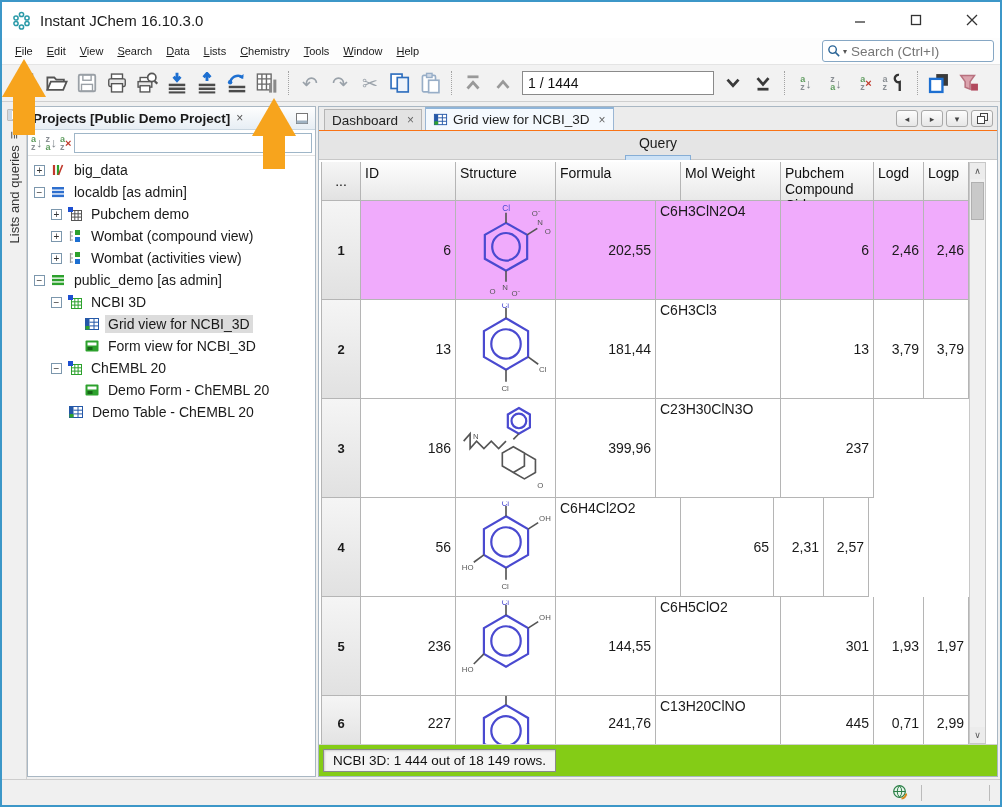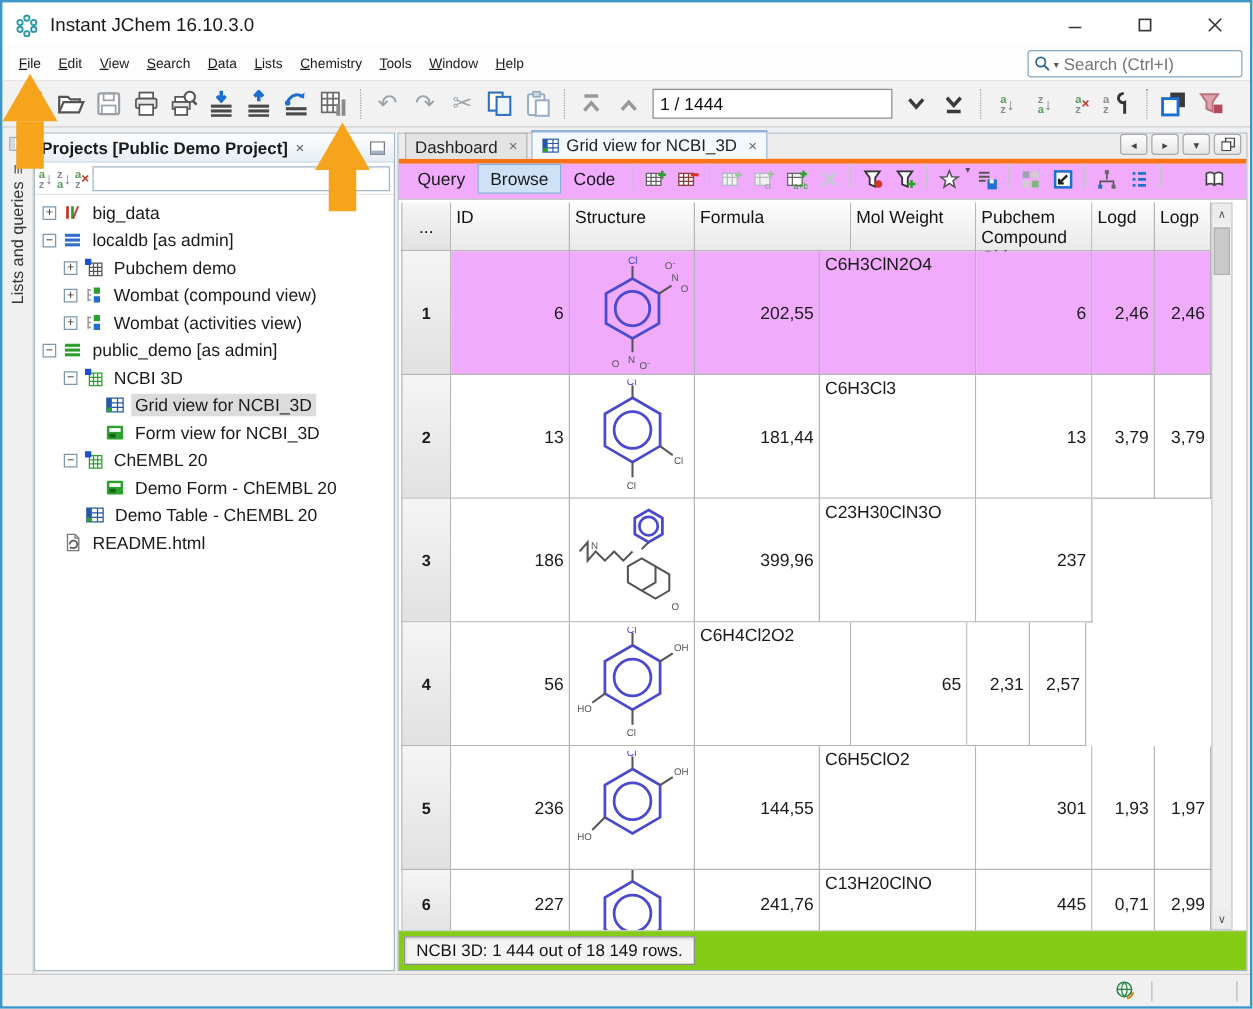--- a/index.html
+++ b/index.html
@@ -47,31 +47,31 @@
   .tree{flex:1;overflow:hidden;padding-top:3px;font-size:14px;}
   .trow{height:22px;display:flex;align-items:center;white-space:nowrap;}
   .exp{width:11px;height:11px;border:1px solid #7c97ad;background:#fff;font-size:10px;line-height:9px;text-align:center;color:#333;margin-right:5px;flex:none;}
   .expspacer{width:16px;flex:none;}
   .ticon{width:16px;height:16px;margin-right:5px;flex:none;}
   .ticon svg{width:16px;height:16px;}
   .tlabel{padding:1px 3px;}
   .trow.sel .tlabel{background:#dcdcdc;}
   
   .mainpanel{flex:1;margin:3px 2px 2px 2px;border:1px solid #a9b7c3;background:#fff;display:flex;flex-direction:column;position:relative;}
-  .tabbar{height:24px;background:#ececec;display:flex;align-items:flex-end;border-bottom:4px solid #f97316;padding-left:2px;}
+  .tabbar{height:24px;background:#ececec;display:flex;align-items:flex-end;border-bottom:1px solid #f97316;padding-left:2px;}
   .tab{height:21px;padding:2px 7px;display:flex;align-items:center;gap:5px;font-size:13.5px;
        border:1px solid #b4b4b4;border-bottom:none;background:#e3e3e3;margin-left:3px;color:#222;}
   .tab.active{background:#f4f9fe;border-color:#9ab6d4;border-top:2px solid #8fb4d8;height:23px;}
   .tab .tclose{font-size:12px;color:#666;margin-left:4px;}
   .tab svg{width:15px;height:15px;}
   .tabctl{margin-left:auto;display:flex;align-items:center;gap:3px;padding:0 4px 3px 0;}
   .tcbtn{width:22px;height:17px;border:1px solid #a8a8a8;border-radius:3px;background:linear-gradient(#fdfdfd,#e6e6e6);
          display:flex;align-items:center;justify-content:center;font-size:9px;color:#444;}
   
-  .qbar{height:29px;background:#f0abfc;border-bottom:1px solid #c8c8c8;display:flex;align-items:flex-start;padding:0 5px;font-size:14px;}
+  .qbar{height:29px;background:#e5e5e5;border-bottom:1px solid #c8c8c8;display:flex;align-items:center;padding:0 5px;font-size:14px;flex-direction:column;}
   .mode{padding:3px 9px;border:1px solid transparent;}
   .mode.active{background:#cde2f6;border:1px solid #86aed6;}
   .qbtn{width:26px;height:24px;display:flex;align-items:center;justify-content:center;}
   .qbtn svg{width:17px;height:17px;}
   .qsep{width:1px;height:20px;background:#c4c4c4;margin:0 4px;}
   .qright{margin-left:auto;display:flex;align-items:center;padding-right:8px;}
   
   .gridzone{flex:1;display:flex;overflow:hidden;padding:2px 0 0 2px;background:#fff;}
   .gtable{width:648px;flex:none;}
   .ghead{display:flex;height:39px;}
@@ -549,30 +549,20 @@
           </div>
           <div class="trow" style="padding-left: 24px;">
             <span class="expspacer"></span>
             <span class="ticon"><svg viewBox="0 0 16 16">
                 <rect x="1.5" y="2.5" width="13" height="11" fill="#fff" stroke="#2458a8"></rect>
                 <rect x="1.5" y="2.5" width="4" height="11" fill="#2458a8"></rect>
                 <path d="M5.5 6.2 H14.5 M5.5 9.9 H14.5 M10 2.5 V13.5" stroke="#2458a8"></path>
                 <rect x="1.5" y="10" width="4" height="3.5" fill="#2da12d"></rect>
               </svg></span>
             <span class="tlabel">Demo Table - ChEMBL 20</span>
-          </div>
-          <div class="trow" style="padding-left: 6px;">
-            <span class="expspacer"></span>
-            <span class="ticon"><svg viewBox="0 0 16 16">
-                <path d="M4 1.5 h6 l3 3 v10 h-9 z" fill="#fff" stroke="#777" stroke-width="1.1"></path>
-                <path d="M10 1.5 v3 h3" fill="none" stroke="#777"></path>
-                <path d="M5.8 9.5 a3 3 0 1 1 1.2 2.4" fill="none" stroke="#555" stroke-width="1.3"></path>
-                <path d="M6.5 13.5 l1.2 -1.8 l-2.1 -0.5 z" fill="#555"></path>
-              </svg></span>
-            <span class="tlabel">README.html</span>
           </div>
         </div>
     </div>
 
     <div class="mainpanel">
       <div class="tabbar" id="tabbar">
           <div class="tab">
             <span>Dashboard</span>
             <span class="tclose">×</span>
           </div>

